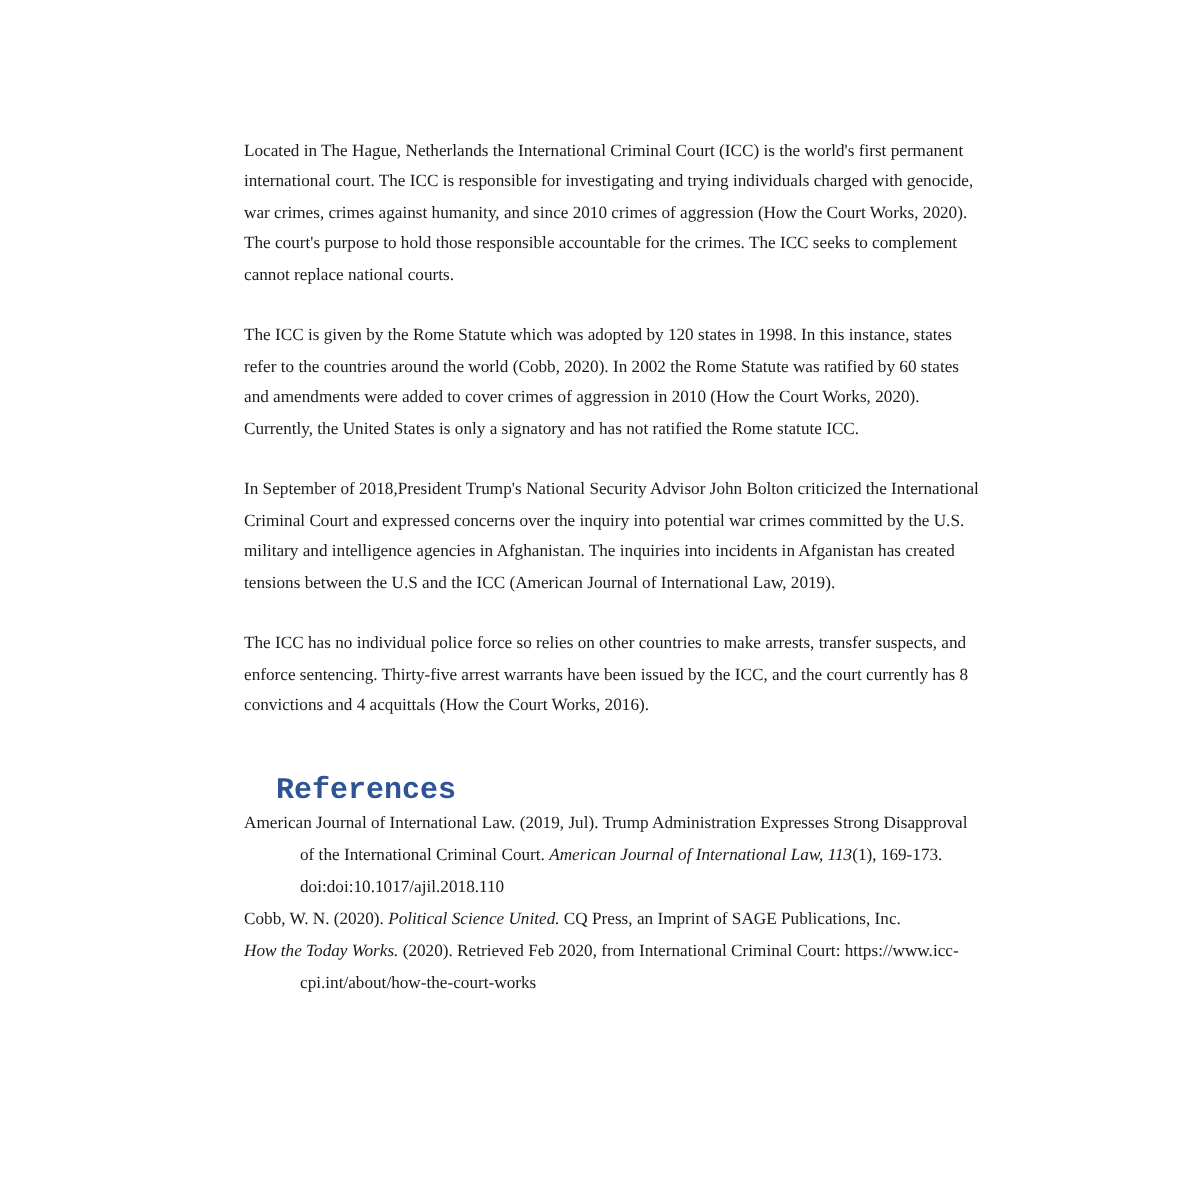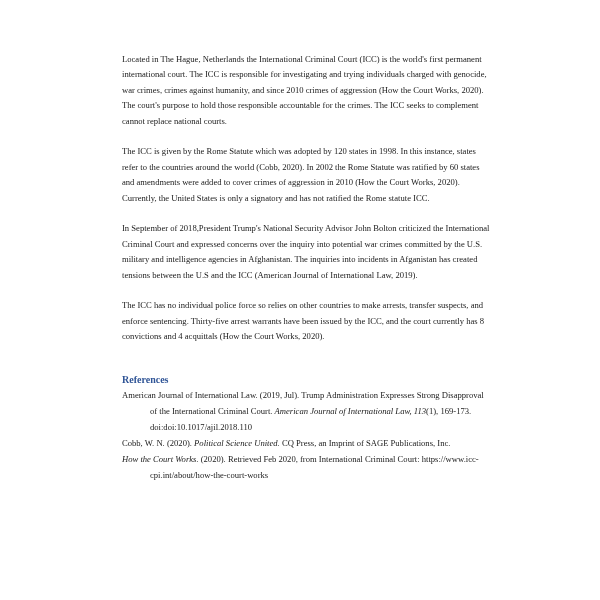--- a/index.html
+++ b/index.html
@@ -1,55 +1,55 @@
 <!DOCTYPE html>
 <html><head>
   <meta charset="utf-8">
   <style>
     html, body { margin: 0; padding: 0; background: #ffffff; }
     body { width: 600px; height: 600px; position: relative; overflow: hidden; }
     .page {
       position: absolute;
       left: 122px;
-      top: 52px;
+      top: 68px;
       width: 370px;
       font-family: "Liberation Serif", serif;
       font-size: 8.6px;
       color: #1a1a1a;
       line-height: 15.4px;
     }
     .para { margin: 0 0 15.4px 0; }
     .refs-heading {
-      font-family: Liberation Serif, serif;
-      font-size: 10px;
+      font-family: Liberation Mono, monospace;
+      font-size: 15px;
       color: #2f5496;
-      margin: 28px 0 0 0;
+      margin: 28px 0 0 16px;
       line-height: 14px;
     }
     .ref {
       margin: 0;
       padding-left: 28px;
       text-indent: -28px;
       line-height: 16px;
     }
     .it { font-style: italic; text-align: center; }
   </style>
 </head>
 <body>
 
 <div class="page">
   <p class="para">Located in The Hague, Netherlands the International Criminal Court (ICC) is the world's first permanent international court.  The ICC is responsible for investigating and trying individuals charged with genocide, war crimes, crimes against humanity, and since 2010 crimes of aggression (How the Court Works, 2020).  The court's purpose to hold those responsible accountable for the crimes.  The ICC seeks to complement cannot replace national courts.</p>
   <p class="para">The ICC is given by the Rome Statute which was adopted by 120 states in 1998. In this instance, states refer to the countries around the world (Cobb, 2020).  In 2002 the Rome Statute was ratified by 60 states and amendments were added to cover crimes of aggression in 2010 (How the Court Works, 2020).  Currently, the United States is only a signatory and has not ratified the Rome statute ICC.</p>
   <p class="para">In September of 2018,President Trump's National Security Advisor John Bolton criticized the International Criminal Court and expressed concerns over the inquiry into potential war crimes committed by the U.S. military and intelligence agencies in Afghanistan.  The inquiries into incidents in Afganistan has created tensions between the U.S and the ICC (American Journal of International Law, 2019).</p>
-  <p class="para">The ICC has no individual police force so relies on other countries to make arrests, transfer suspects, and enforce sentencing. Thirty-five arrest warrants have been issued by the ICC, and the court currently has 8 convictions and 4 acquittals (How the Court Works, 2020).</p>
+  <p class="para">The ICC has no individual police force so relies on other countries to make arrests, transfer suspects, and enforce sentencing. Thirty-five arrest warrants have been issued by the ICC, and the court currently has 8 convictions and 4 acquittals (How the Court Works, 2016).</p>
 
   <h2 class="refs-heading">References</h2>
 
   <p class="ref">
     <span>American Journal of International Law. (2019, Jul). Trump Administration Expresses Strong Disapproval of the International Criminal Court. </span><span class="it">American Journal of International Law, 113</span><span>(1), 169-173. doi:doi:10.1017/ajil.2018.110</span>
   </p>
   <p class="ref">
     <span>Cobb, W. N. (2020). </span><span class="it">Political Science United.</span><span> CQ Press, an Imprint of SAGE Publications, Inc.</span>
   </p>
   <p class="ref">
-    <span></span><span class="it">How the Court Works.</span><span> (2020). Retrieved Feb 2020, from International Criminal Court: https://www.icc-cpi.int/about/how-the-court-works</span>
+    <span></span><span class="it">How the Today Works.</span><span> (2020). Retrieved Feb 2020, from International Criminal Court: https://www.icc-cpi.int/about/how-the-court-works</span>
   </p>
 </div>
 
 </body></html>

